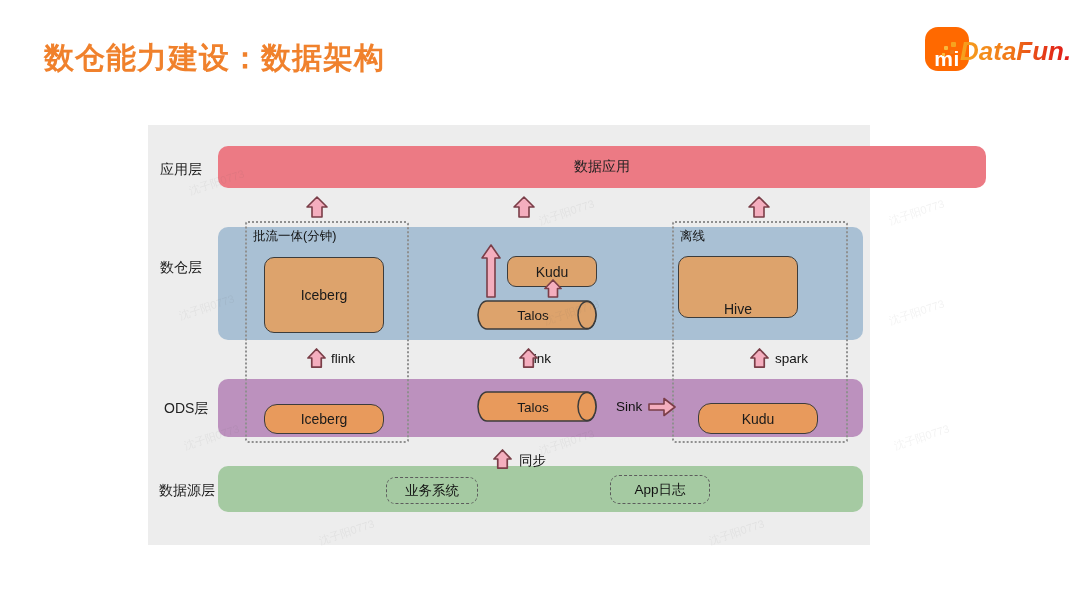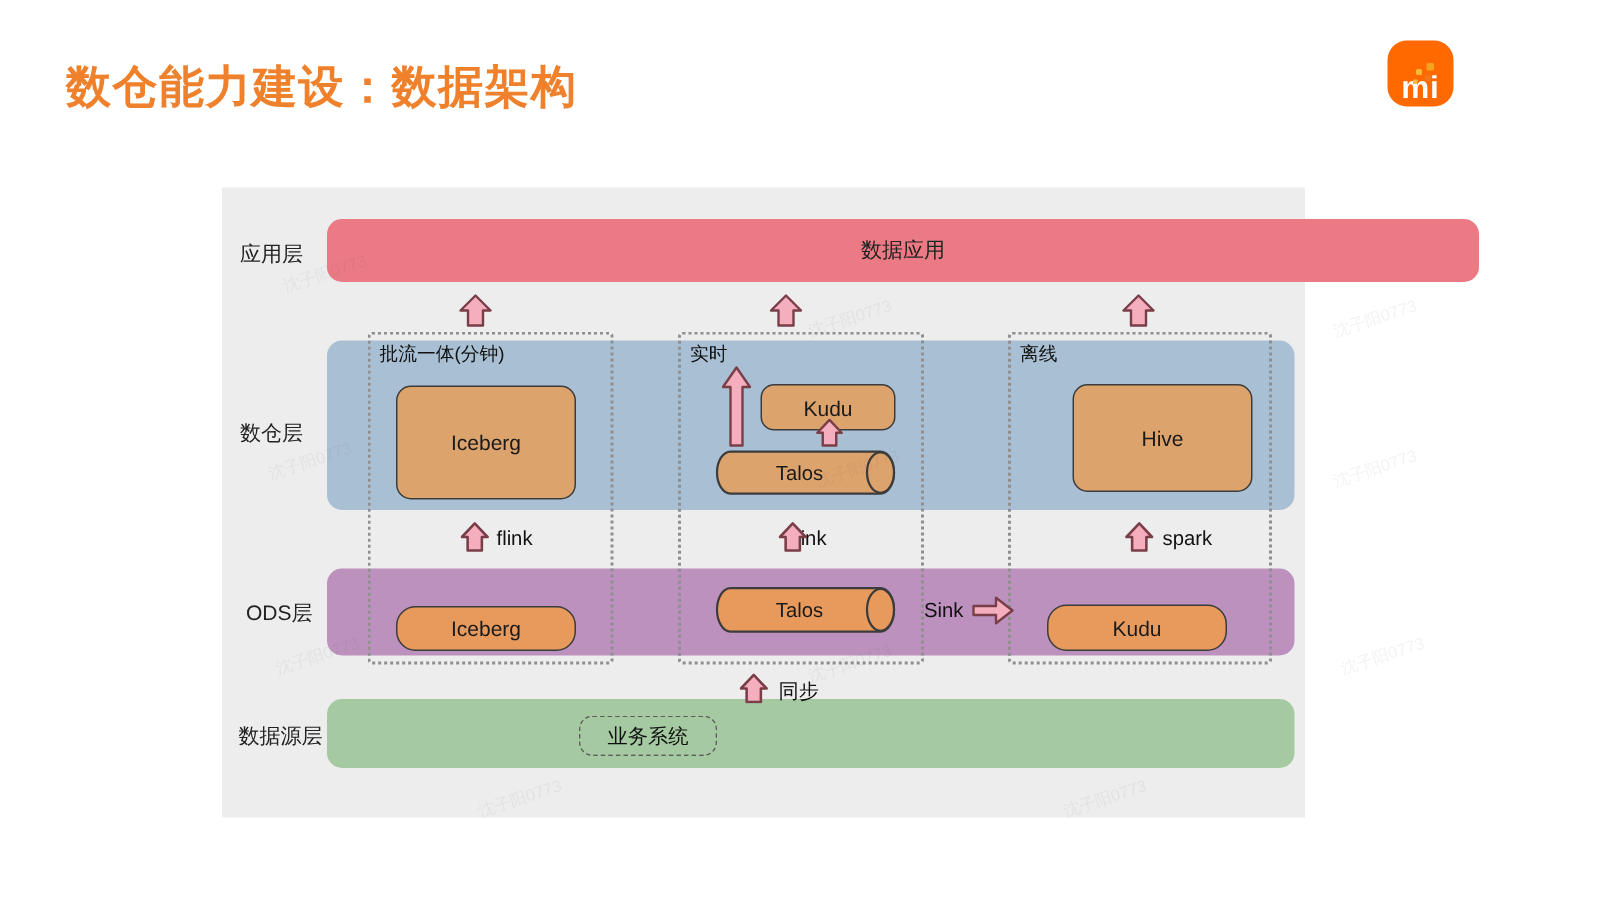--- a/index.html
+++ b/index.html
@@ -54,26 +54,27 @@
 
 <div class="abs datafun">
   <span class="df-dots">
     <svg width="16" height="16" viewBox="0 0 16 16">
       <rect x="9" y="0" width="5" height="5" rx="1" fill="#F6A21E"></rect>
       <rect x="2" y="4" width="4" height="4" rx="1" fill="#F9B93C"></rect>
       <rect x="8" y="8" width="4" height="4" rx="1" fill="#F07818"></rect>
       <rect x="0" y="11" width="3" height="3" rx="0.5" fill="#F9B93C"></rect>
     </svg>
   </span>
+  <span class="df-text">DataFun.</span>
 </div>
 
 <div class="abs panel">
 
   <div class="abs layer-label" style="left:12px;top:36px;">应用层</div>
-  <div class="abs layer-label" style="left:12px;top:155px;">数仓层</div>
+  <div class="abs layer-label" style="left:12px;top:134px;">数仓层</div>
   <div class="abs layer-label" style="left:16px;top:275px;">ODS层</div>
   <div class="abs layer-label" style="left:11px;top:357px;">数据源层</div>
 
   <div class="abs bar bar-app">
     <span>数据应用</span>
   </div>
 
   <div class="abs" style="left:158px;top:71px;">
     <svg width="22" height="22" viewBox="0 0 22 22">
         <polygon points="11,1 21,11 16,11 16,21 6,21 6,11 1,11" fill="#F4AEBE" stroke="#7A3E48" stroke-width="1.6" stroke-linejoin="round"></polygon>
@@ -91,23 +92,20 @@
   </div>
 
   <div class="abs bar bar-dw"></div>
 
   <div class="abs bar bar-ods"></div>
 
   <div class="abs bar bar-src"></div>
 
   <div class="abs gbox" style="left:97px;top:96px;width:160px;height:218px;">
     <span class="gbox-title">批流一体(分钟)</span>
-  </div>
-  <div class="abs gbox" style="left:304px;top:96px;width:160px;height:218px;">
-    <span class="gbox-title">实时</span>
   </div>
   <div class="abs gbox" style="left:524px;top:96px;width:172px;height:218px;">
     <span class="gbox-title">离线</span>
   </div>
 
   <div class="abs node" style="left:116px;top:120px;width:120px;height:76px;">
     <span>Iceberg</span>
   </div>
 
   <div class="abs" style="left:333px;top:119px;">
@@ -127,21 +125,21 @@
   </div>
 
   <div class="abs" style="left:329px;top:175px;">
     <svg width="121" height="30" viewBox="0 0 121 30">
       <path d="M 10,1 L 110,1 A 9,14 0 0 1 110,29 L 10,29 A 9,14 0 0 1 10,1 Z" fill="#DDA36C" stroke="#3c3c3c" stroke-width="1.5"></path>
       <ellipse cx="110" cy="15" rx="9" ry="13.5" fill="#DDA36C" stroke="#3c3c3c" stroke-width="1.5"></ellipse>
       <text x="56" y="20" text-anchor="middle" font-size="13.5" fill="#1a1a1a" font-family="Liberation Sans, sans-serif">Talos</text>
     </svg>
   </div>
 
-  <div class="abs node" style="left:567px;top:119px;width:120px;height:72px;">
+  <div class="abs node" style="left:530px;top:119px;width:120px;height:62px;align-items:flex-end;">
     <span>Hive</span>
   </div>
 
   <div class="abs" style="left:159px;top:223px;">
     <svg width="19" height="20" viewBox="0 0 20 21">
         <polygon points="10,1 19,10.5 15,10.5 15,20 5,20 5,10.5 1,10.5" fill="#F4AEBE" stroke="#7A3E48" stroke-width="1.8" stroke-linejoin="round"></polygon>
       </svg>
   </div>
   <div class="abs alabel" style="left:183px;top:226px;">flink</div>
 
@@ -184,20 +182,23 @@
 
   <div class="abs" style="left:345px;top:324px;">
     <svg width="19" height="20" viewBox="0 0 20 21">
         <polygon points="10,1 19,10.5 15,10.5 15,20 5,20 5,10.5 1,10.5" fill="#F4AEBE" stroke="#7A3E48" stroke-width="1.8" stroke-linejoin="round"></polygon>
       </svg>
   </div>
   <div class="abs alabel" style="left:371px;top:327px;">同步</div>
 
   <div class="abs srcbox" style="left:238px;top:352px;width:92px;height:27px;">
     <span>业务系统</span>
+  </div>
+  <div class="abs srcbox" style="left:462px;top:350px;width:100px;height:29px;">
+    <span>App日志</span>
   </div>
 
   <div class="abs wm" style="left:40px;top:50px;">沈子阳0773</div>
   <div class="abs wm" style="left:390px;top:80px;">沈子阳0773</div>
   <div class="abs wm" style="left:740px;top:80px;">沈子阳0773</div>
   <div class="abs wm" style="left:30px;top:175px;">沈子阳0773</div>
   <div class="abs wm" style="left:395px;top:180px;">沈子阳0773</div>
   <div class="abs wm" style="left:740px;top:180px;">沈子阳0773</div>
   <div class="abs wm" style="left:35px;top:305px;">沈子阳0773</div>
   <div class="abs wm" style="left:390px;top:310px;">沈子阳0773</div>

